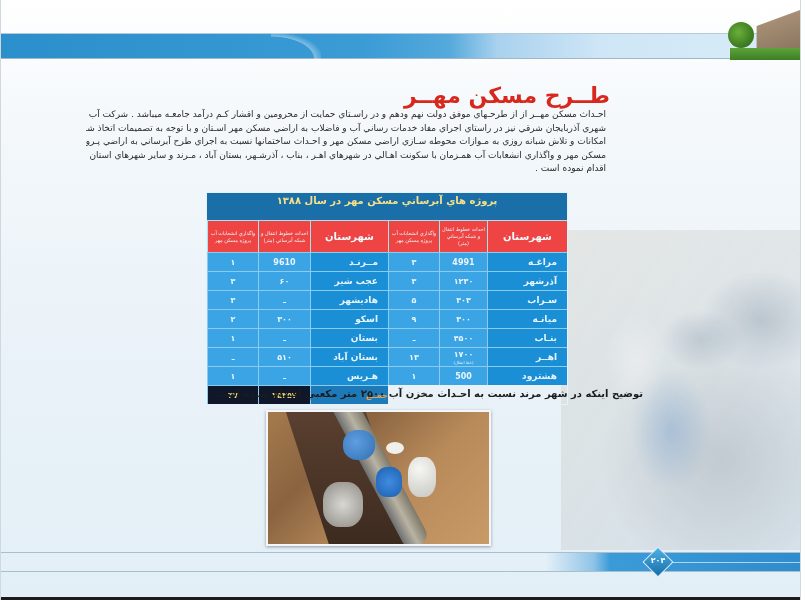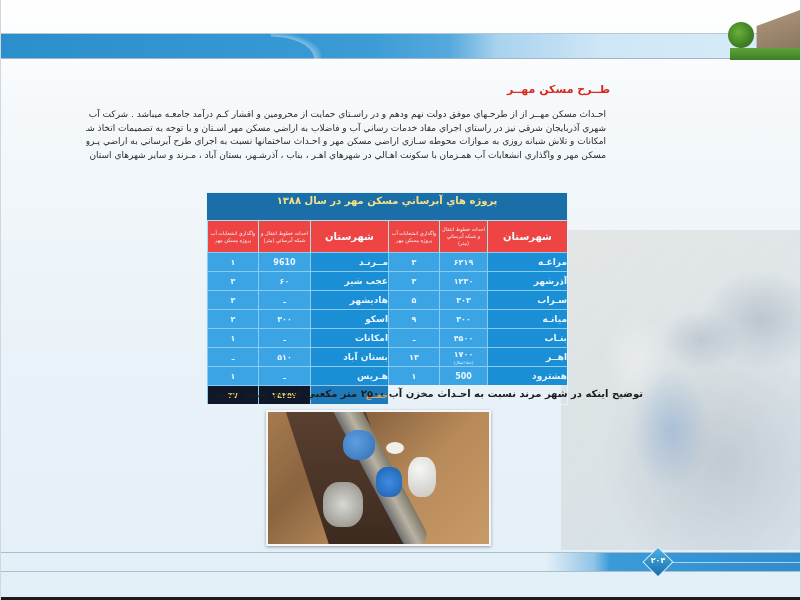--- a/index.html
+++ b/index.html
@@ -52,21 +52,21 @@
       radial-gradient(ellipse 30px 45px at 75px 130px, rgba(240,240,240,0.6), rgba(0,0,0,0)),
       radial-gradient(ellipse 40px 60px at 110px 200px, rgba(90,140,200,0.35), rgba(0,0,0,0)),
       radial-gradient(ellipse 120px 120px at 160px 230px, rgba(120,130,140,0.28), rgba(0,0,0,0)),
       linear-gradient(120deg, rgba(190,180,160,0.25), rgba(150,160,170,0.2));
     opacity: 0.9;
   }
 
   
   .section-title {
     position: absolute; right: 190px; top: 83px;
-    color: #d8281e; font-size: 11px; font-weight: bold; direction: rtl;
+    color: #d8281e; font-size: 22px; font-weight: bold; direction: rtl;
   }
 
   
   .intro-paragraph {
     position: absolute; left: 85px; top: 108px; width: 520px;
     direction: rtl; text-align: justify;
     font-size: 9px; line-height: 13.5px; color: #2b2b2b;
   }
   .intro-paragraph span { display: block; white-space: nowrap; overflow: hidden; text-align: right; }
 
@@ -89,21 +89,21 @@
     border-left: 1px solid #a9e3ee; border-top: 1px solid #a9e3ee;
     font-size: 5px; line-height: 7px; text-align: center;
     display: flex; align-items: center; justify-content: center; padding: 1px;
   }
   .th.big { font-size: 10px; font-weight: bold; color: #f2fbfd; }
   .td {
     height: 19px; border-left: 1px solid #8ccbf0; border-top: 1px solid #8ccbf0;
     font-size: 8px; text-align: center; line-height: 19px;
     color: #e8f5fd; font-weight: bold;
   }
-  .td.name { background: #1a8fd6; text-align: right; font-size: 9px; }
+  .td.name { background: #1a8fd6; text-align: right; padding-right: 10px; font-size: 9px; }
   .td.num { background: #3aa4e4; }
   .td.sub { line-height: 10px; padding-top: 2px; }
   .td.sub small { display: block; font-size: 4px; line-height: 5px; font-weight: normal; }
   .td.total { background: #0f172a; color: #f0d878; }
   .td.total-name { background: #1d79b8; color: #f0a04a; text-align: right; }
   .td.blank { background: transparent; border: none; }
 
   
   .caption {
     position: absolute; right: 157px; top: 388px;
@@ -182,35 +182,36 @@
 
 <div class="bg-photo"></div>
 
 <div class="section-title">طــرح مسكن مهــر</div>
 
 <div class="intro-paragraph">
   <span>احـداث مسكن مهــر از از طرحـهاي موفق دولت نهم ودهم و در راسـتاي حمايت از محرومين و اقشار كـم درآمد جامعـه ميباشد . شركت آب و فاضلاب</span>
   <span>شهري آذربايجان شرقي نيز در راستاي اجراي مفاد خدمات رساني آب و فاضلاب به اراضي مسكن مهر اسـتان و با توجه به تصميمات اتخاذ شـده بـا كليه</span>
   <span>امكانات و تلاش شبانه روزي به مـوازات محوطه سـازي اراضي مسكن مهر و احـداث ساختمانها نسبت به اجراي طرح آبرساني به اراضي پـروژه هـاي</span>
   <span>مسكن مهر و واگذاري انشعابات آب همـزمان با سكونت اهـالي در شهرهاي اهـر ، بناب ، آذرشـهر، بستان آباد ، مـرند و ساير شهرهاي استان در سال ۱۳۸۸</span>
+  <span>اقدام نموده است .</span>
 </div>
 
 <div class="projects-table">
   <div class="table-title">پروژه هاي آبرساني مسكن مهر در سال ۱۳۸۸</div>
   <div class="table-grid">
 
     <div class="th big">شهرستان</div>
     <div class="th">احداث خطوط انتقال و شبكه آبرساني (متر)</div>
     <div class="th">واگذاري انشعابات آب پروژه مسكن مهر</div>
     <div class="th big">شهرستان</div>
     <div class="th">احداث خطوط انتقال و شبكه آبرساني (متر)</div>
     <div class="th">واگذاري انشعابات آب پروژه مسكن مهر</div>
 
     <div class="td name">مراغـه</div>
-    <div class="td num">۶۲۱۹</div>
+    <div class="td num">4991</div>
     <div class="td num">۳</div>
     <div class="td name">مــرنـد</div>
     <div class="td num">9610</div>
     <div class="td num">۱</div>
 
     <div class="td name">آذرشهر</div>
     <div class="td num">۱۲۳۰</div>
     <div class="td num">۳</div>
     <div class="td name">عجب شير</div>
     <div class="td num">۶۰</div>
@@ -226,21 +227,21 @@
     <div class="td name">ميانـه</div>
     <div class="td num">۳۰۰</div>
     <div class="td num">۹</div>
     <div class="td name">اسكو</div>
     <div class="td num">۳۰۰</div>
     <div class="td num">۲</div>
 
     <div class="td name">بنـاب</div>
     <div class="td num">۴۵۰۰</div>
     <div class="td num">ـ</div>
-    <div class="td name">امكانات</div>
+    <div class="td name">بستان</div>
     <div class="td num">ـ</div>
     <div class="td num">۱</div>
 
     <div class="td name">اهــر</div>
     <div class="td num sub">
       <span>۱۷۰۰</span>
       <small>(خط انتقال)</small>
     </div>
     <div class="td num">۱۳</div>
     <div class="td name">بستان آباد</div>

